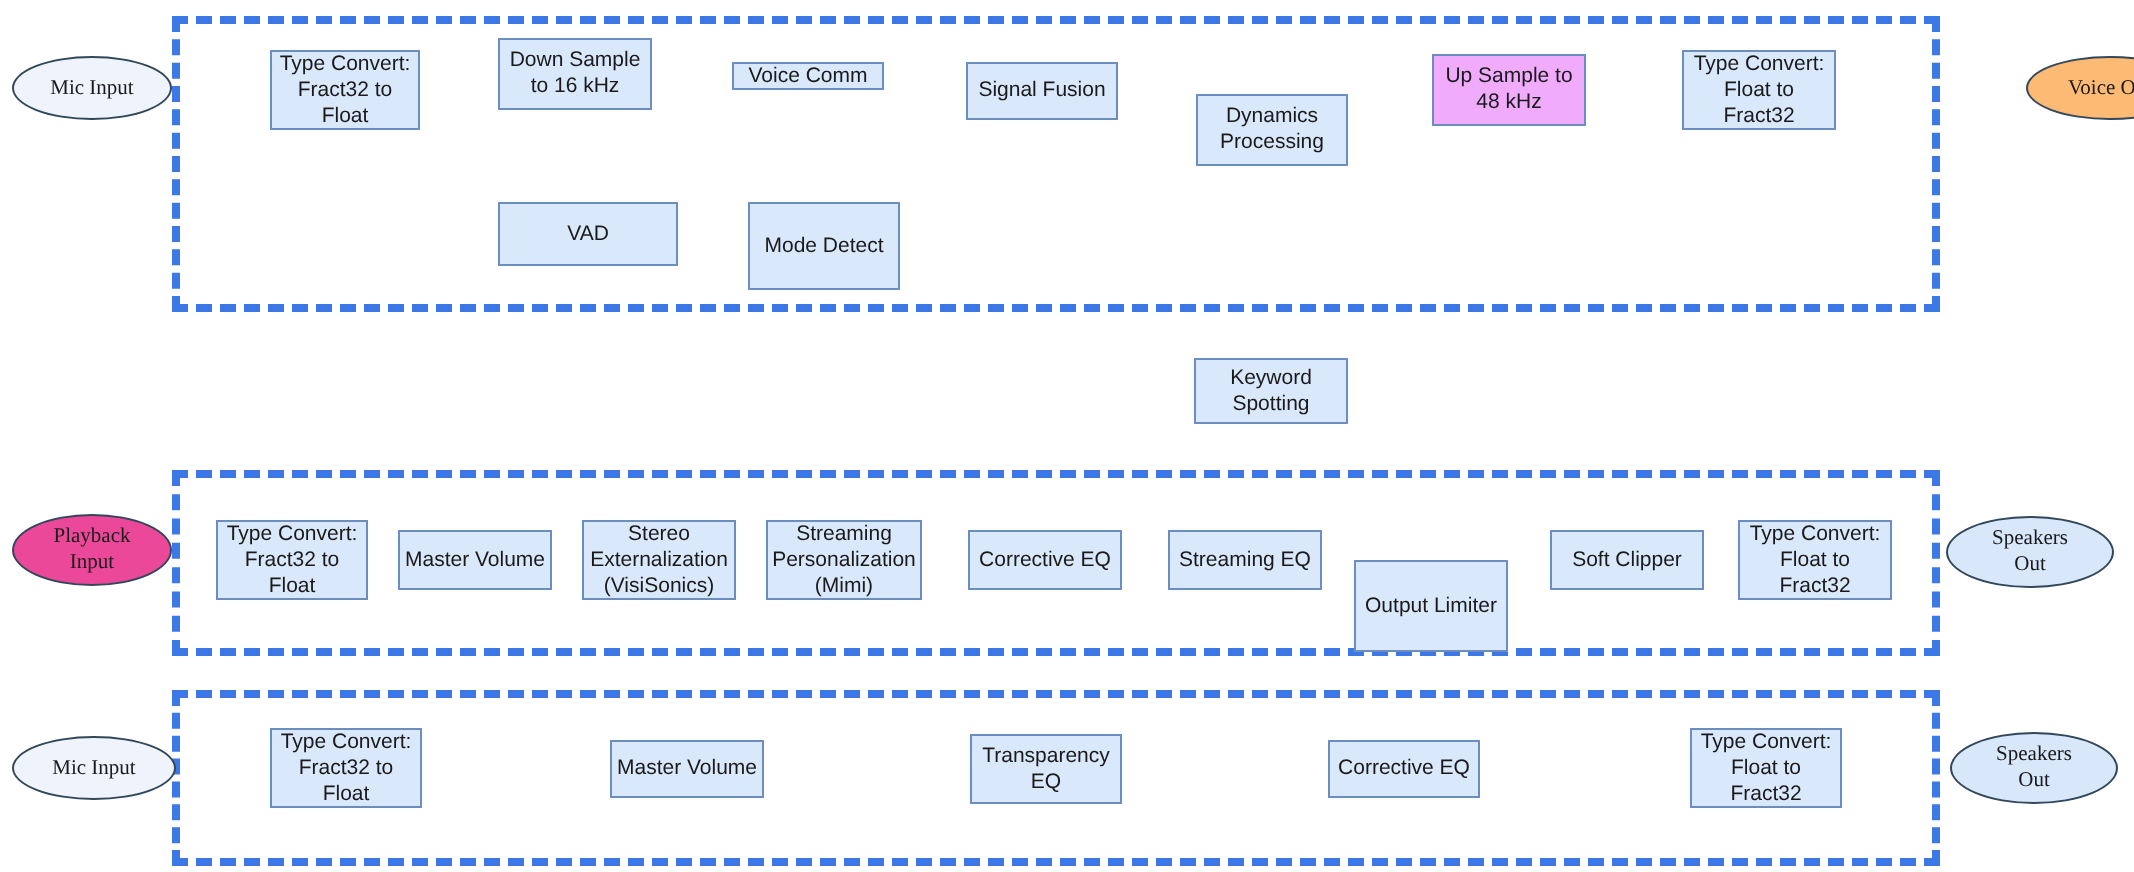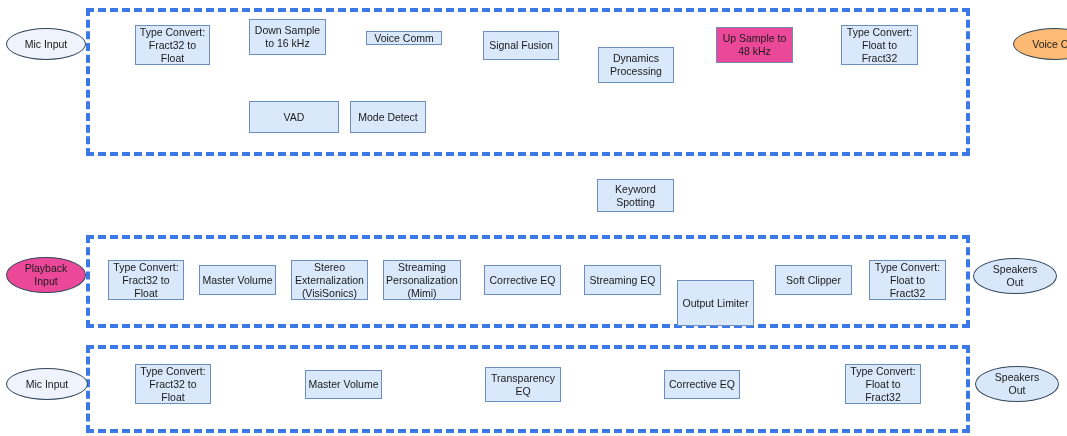--- a/index.html
+++ b/index.html
@@ -44,21 +44,21 @@
     box-sizing: border-box;
     border: 1px solid #33475b;
     border-radius: 50%;
     display: flex;
     align-items: center;
     justify-content: center;
     text-align: center;
     color: #1a1a1a;
     font-size: 10.5px;
     line-height: 13px;
-    font-family: Liberation Sans, sans-serif;
+    font-family: Liberation Serif, serif;
     white-space: pre-line;
   }
   .terminal.left {
     background: #eef3fc;
   }
   .terminal.right {
     background: #d9e7fb;
   }
 </style>
 </head>
@@ -79,27 +79,27 @@
 Out</div>
     <div class="node" style="left: 135px; top: 25px; width: 75px; height: 40px; background: rgb(218, 232, 252); border-color: rgb(108, 142, 191); color: rgb(26, 26, 26);">Type Convert:
 Fract32 to
 Float</div>
     <div class="node" style="left: 249px; top: 19px; width: 77px; height: 36px; background: rgb(218, 232, 252); border-color: rgb(108, 142, 191); color: rgb(26, 26, 26);">Down Sample
 to 16 kHz</div>
     <div class="node" style="left: 366px; top: 31px; width: 76px; height: 14px; background: rgb(218, 232, 252); border-color: rgb(108, 142, 191); color: rgb(26, 26, 26);">Voice Comm</div>
     <div class="node" style="left: 483px; top: 31px; width: 76px; height: 29px; background: rgb(218, 232, 252); border-color: rgb(108, 142, 191); color: rgb(26, 26, 26);">Signal Fusion</div>
     <div class="node" style="left: 598px; top: 27px; width: 76px; height: 36px; background: rgb(218, 232, 252); border-color: rgb(108, 142, 191); color: rgb(26, 26, 26); margin-top: 20px;">Dynamics
 Processing</div>
-    <div class="node" style="left: 716px; top: 27px; width: 77px; height: 36px; background: #ec4899; border-color: rgb(108, 142, 191); color: rgb(26, 26, 26);">Up Sample to
+    <div class="node" style="left: 716px; top: 27px; width: 77px; height: 36px; background: #f0abfc; border-color: rgb(108, 142, 191); color: rgb(26, 26, 26);">Up Sample to
 48 kHz</div>
     <div class="node" style="left: 841px; top: 25px; width: 77px; height: 40px; background: rgb(218, 232, 252); border-color: rgb(108, 142, 191); color: rgb(26, 26, 26);">Type Convert:
 Float to
 Fract32</div>
     <div class="node" style="left: 249px; top: 101px; width: 90px; height: 32px; background: rgb(218, 232, 252); border-color: rgb(108, 142, 191); color: rgb(26, 26, 26);">VAD</div>
-    <div class="node" style="left: 350px; top: 101px; width: 76px; height: 32px; background: rgb(218, 232, 252); border-color: rgb(108, 142, 191); color: rgb(26, 26, 26);">Mode Detect</div>
+    <div class="node" style="left: 374px; top: 101px; width: 76px; height: 44px; background: rgb(218, 232, 252); border-color: rgb(108, 142, 191); color: rgb(26, 26, 26);">Mode Detect</div>
     <div class="node" style="left: 597px; top: 179px; width: 77px; height: 33px; background: rgb(218, 232, 252); border-color: rgb(108, 142, 191); color: rgb(26, 26, 26);">Keyword
 Spotting</div>
     <div class="node" style="left: 108px; top: 260px; width: 76px; height: 40px; background: rgb(218, 232, 252); border-color: rgb(108, 142, 191); color: rgb(26, 26, 26);">Type Convert:
 Fract32 to
 Float</div>
     <div class="node" style="left: 199px; top: 265px; width: 77px; height: 30px; background: rgb(218, 232, 252); border-color: rgb(108, 142, 191); color: rgb(26, 26, 26);">Master Volume</div>
     <div class="node" style="left: 291px; top: 260px; width: 77px; height: 40px; background: rgb(218, 232, 252); border-color: rgb(108, 142, 191); color: rgb(26, 26, 26);">Stereo
 Externalization
 (VisiSonics)</div>
     <div class="node" style="left: 383px; top: 260px; width: 78px; height: 40px; background: rgb(218, 232, 252); border-color: rgb(108, 142, 191); color: rgb(26, 26, 26);">Streaming

